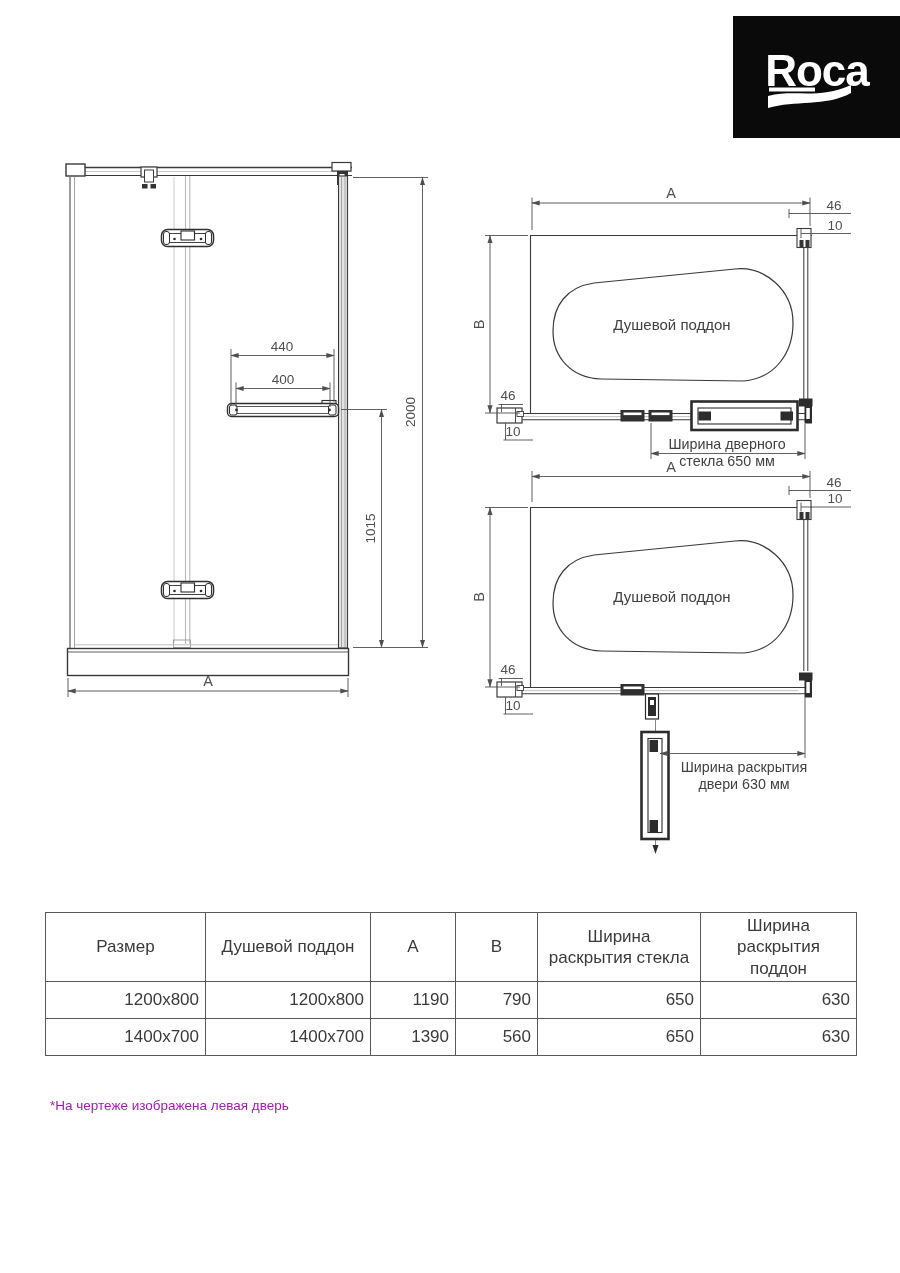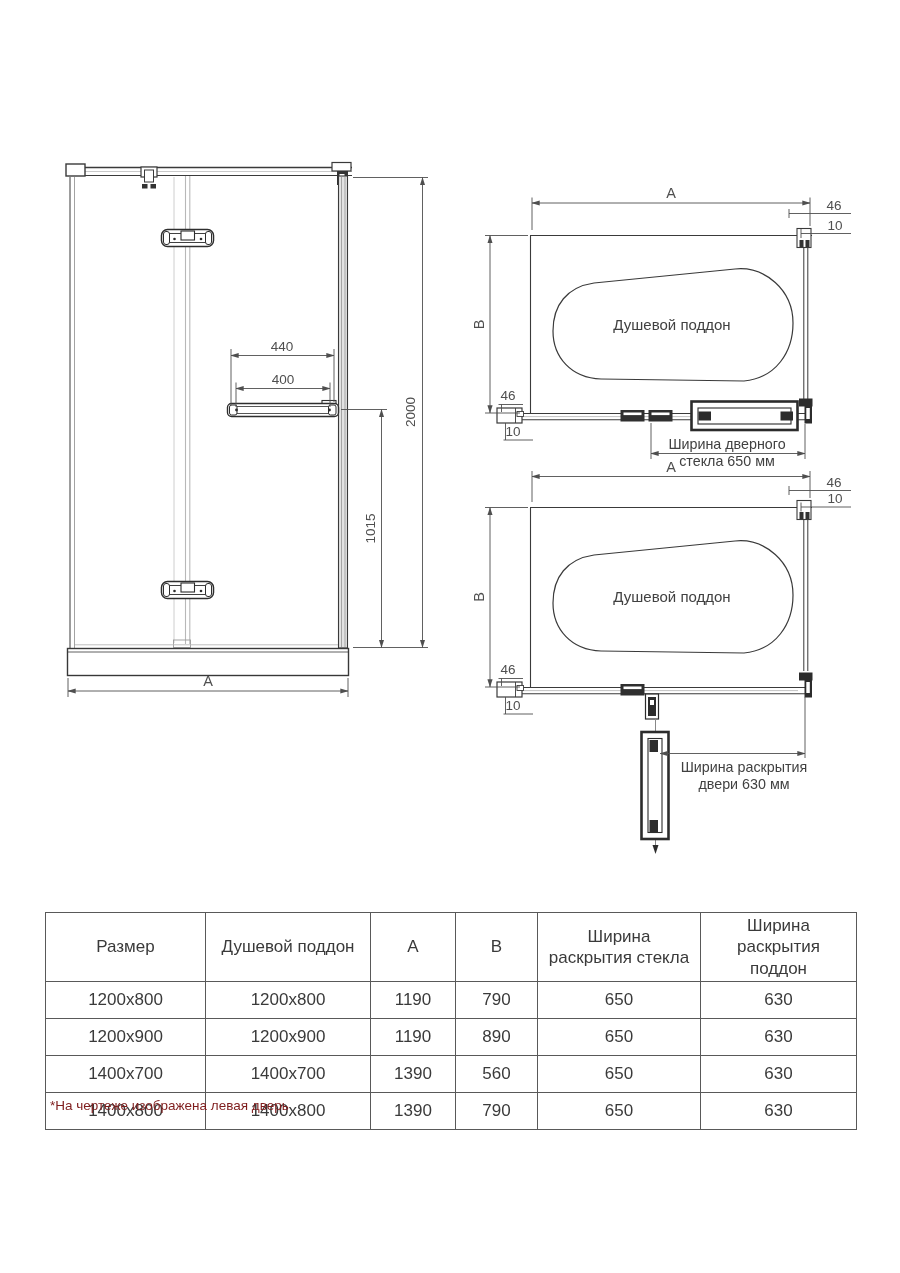--- a/index.html
+++ b/index.html
@@ -11,28 +11,35 @@
   .dim{font-size:13.5px;}
   .dimAB{font-size:14.5px;}
   .tray-lbl{font-size:15px;fill:#414141;}
   .note-lbl{font-size:14.3px;fill:#414141;}
   .logo-text{font-size:44px;font-weight:bold;fill:#ffffff;letter-spacing:-1px;}
   .size-table{position:absolute;left:45px;top:912px;width:811px;border-collapse:collapse;
               table-layout:fixed;font-size:17px;color:#3a3a3a;border-radius:10px;}
   .size-table th,.size-table td{border:1px solid #595959;font-weight:400;text-align:center;
               vertical-align:middle;padding:2px 6px;}
   .size-table thead th{height:50px;line-height:1.25;}
-  .size-table tbody td{height:32px;}
-  .footnote{position:absolute;left:50px;top:1098px;font-size:13.5px;color:#7f1d1d;}
+  .size-table tbody td{height:32px;text-align:right;}
+  .footnote{position:absolute;left:50px;top:1098px;font-size:13.5px;color:#a21caf;}
 </style>
 </head>
 <body>
 
 <div class="page">
 
+  <div class="logo-box">
+    <svg width="167" height="122" viewBox="0 0 167 122">
+      <text class="logo-text" x="84" y="70" text-anchor="middle">Roca</text>
+      <rect x="36" y="71.5" width="46" height="4" fill="#ffffff"></rect>
+      <path d="M35,80 C62,73 85,84 118,69 L118,77 C92,91 62,84 35,92 Z" fill="#ffffff"></path>
+    </svg>
+  </div>
 
   <svg style="left:40px;top:150px;" width="410" height="560" viewBox="40 150 410 560">
     <defs>
       <marker id="m1" viewBox="0 0 10 8" refX="9.5" refY="4" markerWidth="9" markerHeight="7.5" orient="auto-start-reverse">
           <path d="M0,0.8 L10,4 L0,7.2 Z" fill="#4f4f4f"></path>
         </marker>
     </defs>
 
     <g stroke="#3a3a3a" fill="none">
 
@@ -286,41 +293,25 @@
     <tbody>
         <tr>
           <td>1200x800</td>
           <td>1200x800</td>
           <td>1190</td>
           <td>790</td>
           <td>650</td>
           <td>630</td>
         </tr>
         <tr>
-          <td>1200x900</td>
-          <td>1200x900</td>
-          <td>1190</td>
-          <td>890</td>
-          <td>650</td>
-          <td>630</td>
-        </tr>
-        <tr>
           <td>1400x700</td>
           <td>1400x700</td>
           <td>1390</td>
           <td>560</td>
           <td>650</td>
           <td>630</td>
         </tr>
-        <tr>
-          <td>1400x800</td>
-          <td>1400x800</td>
-          <td>1390</td>
-          <td>790</td>
-          <td>650</td>
-          <td>630</td>
-        </tr>
       </tbody>
   </table>
 
   <div class="footnote">*На чертеже изображена левая дверь</div>
 
 </div>
 
 </body></html>

